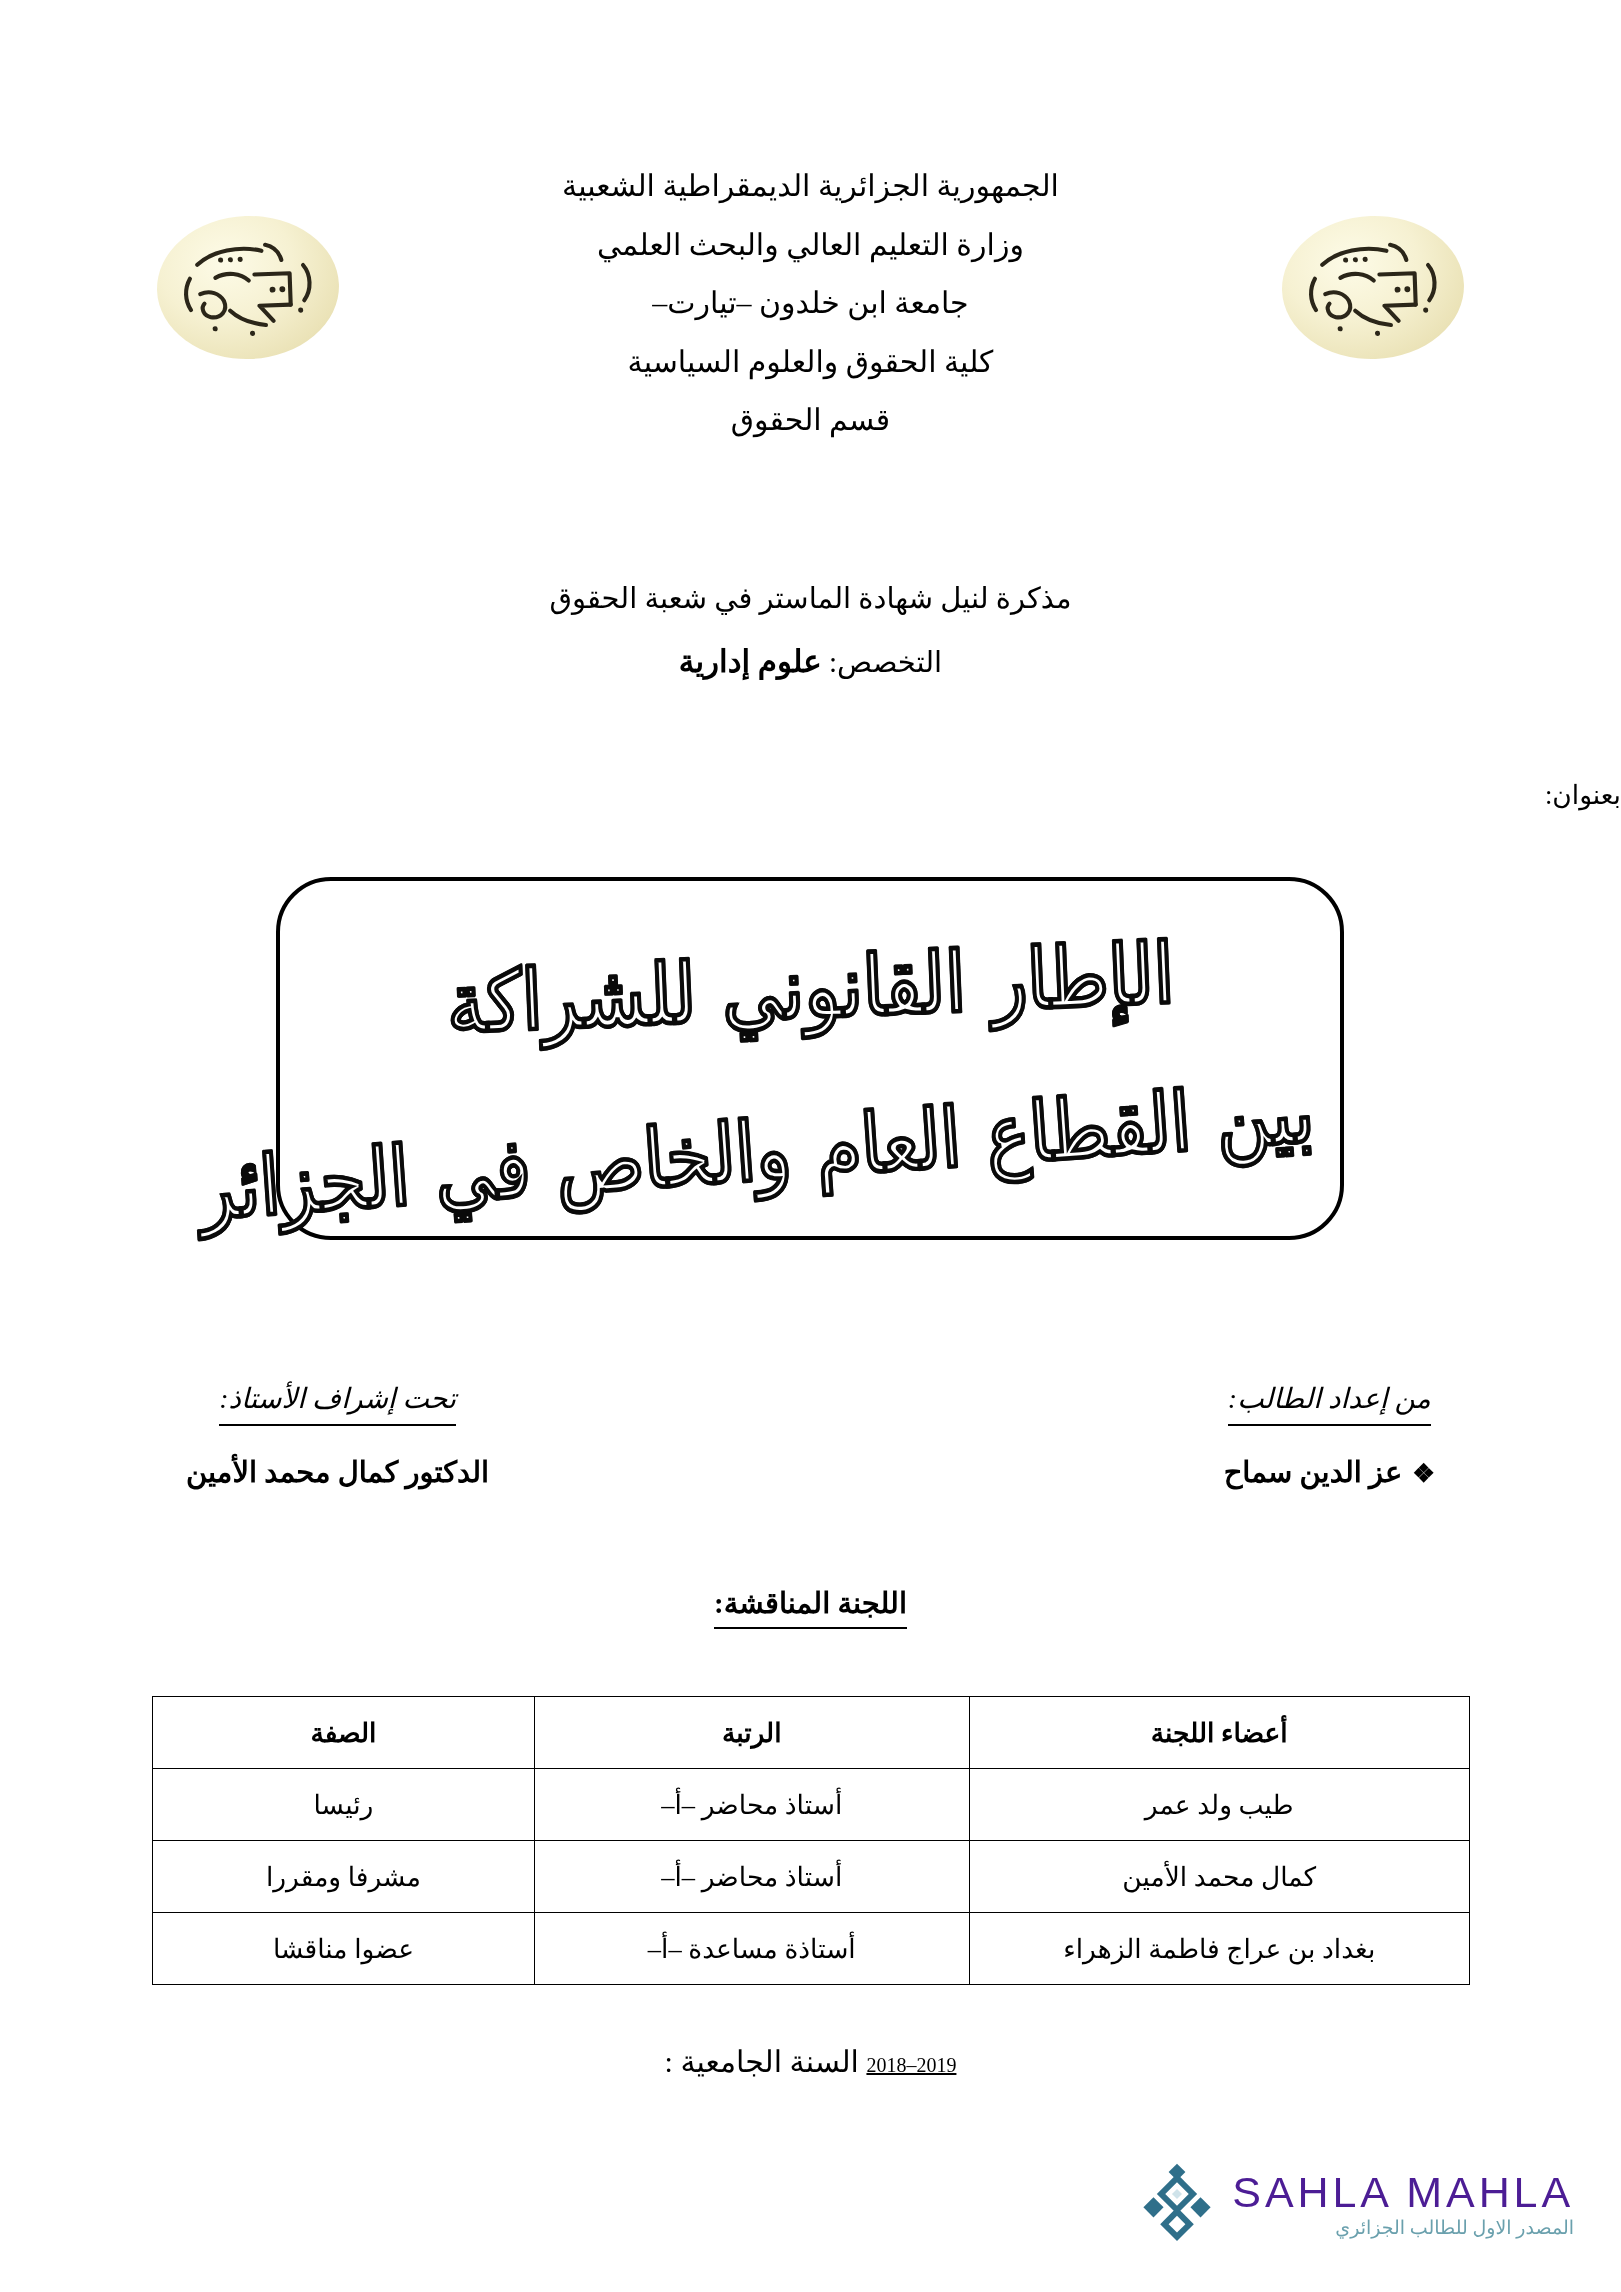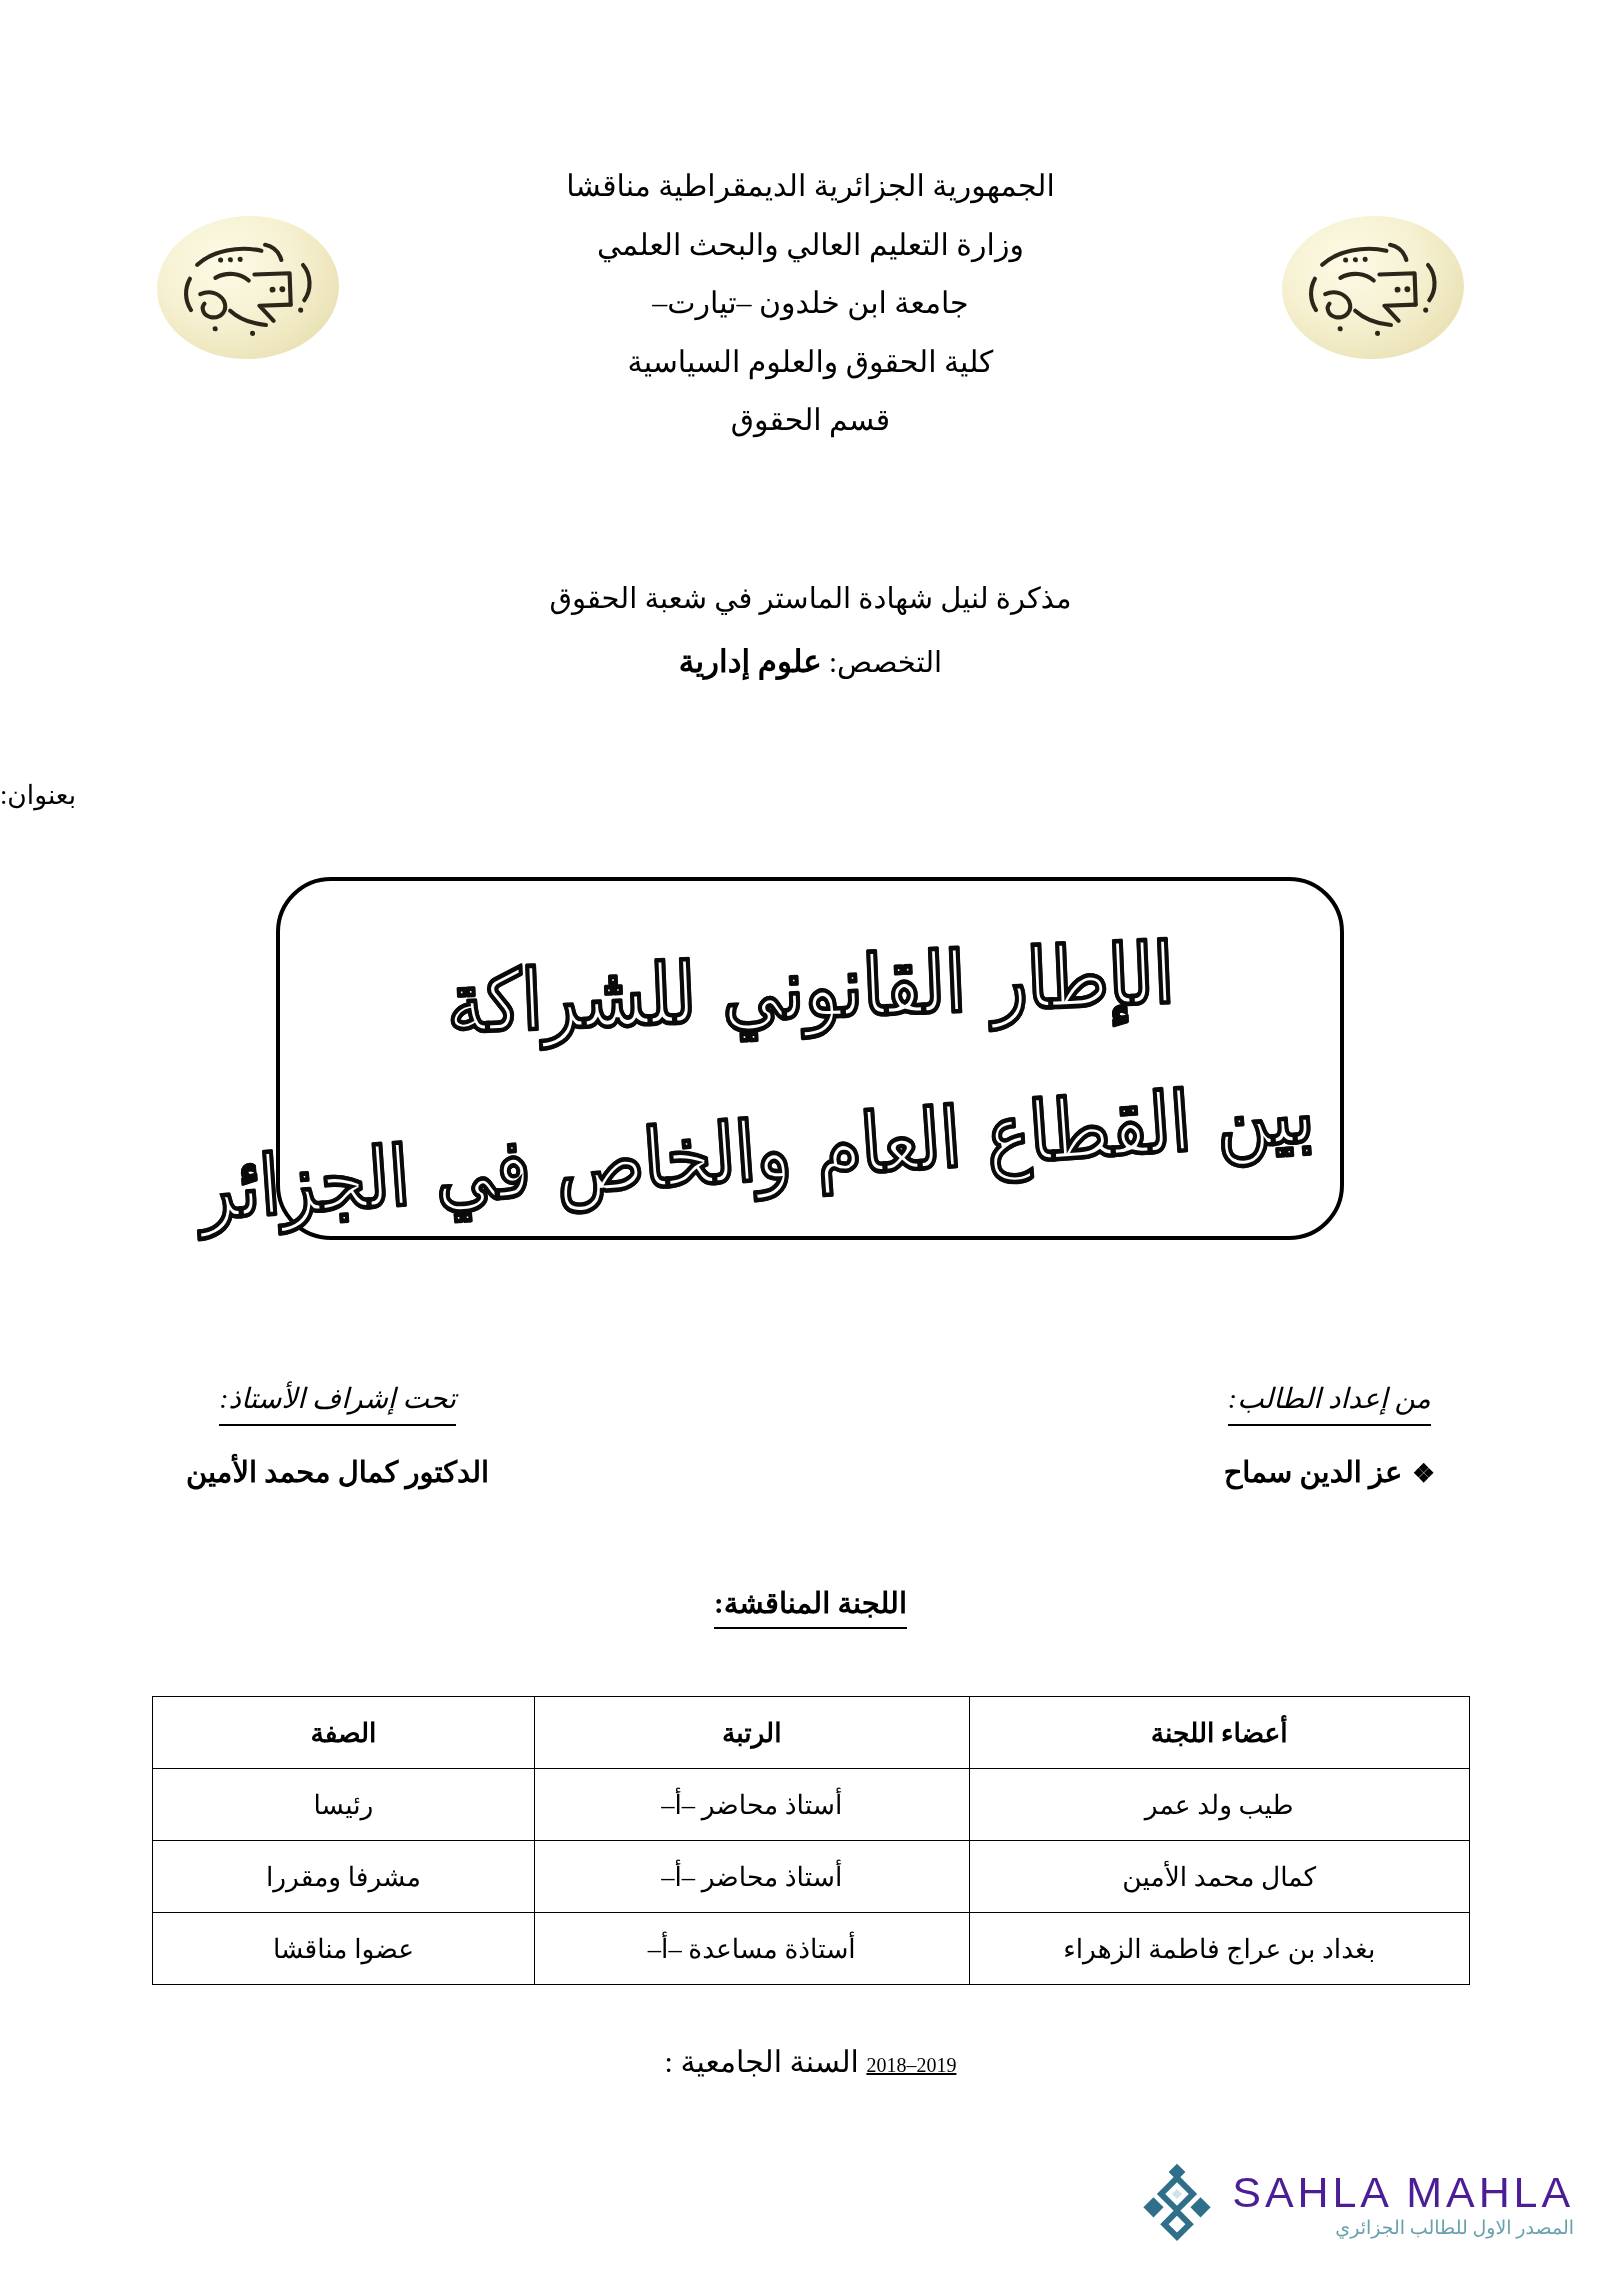--- a/index.html
+++ b/index.html
@@ -71,21 +71,21 @@
     font-weight: bold;
     font-size: 31px;
   }
 
   
   .byline {
     position: absolute;
     top: 779px;
     left: 0;
     right: 0;
-    text-align: left;
+    text-align: right;
     font-size: 26.5px;
   }
 
   
   .title-box {
     position: absolute;
     top: 877px;
     left: 276px;
     width: 1068px;
     height: 363px;
@@ -296,21 +296,21 @@
           <circle cx="118" cy="76" r="3"></circle>
           <circle cx="128" cy="76" r="3"></circle>
           <circle cx="58" cy="114" r="2.6"></circle>
           <circle cx="96" cy="120" r="2.6"></circle>
           <circle cx="146" cy="98" r="2.6"></circle>
         </g>
       </svg>
     </div>
 
     <div class="header-text">
-      <div>الجمهورية الجزائرية الديمقراطية مناقشا</div>
+      <div>الجمهورية الجزائرية الديمقراطية الشعبية</div>
       <div>وزارة التعليم العالي والبحث العلمي</div>
       <div>جامعة ابن خلدون –تيارت–</div>
       <div>كلية الحقوق والعلوم السياسية</div>
       <div>قسم الحقوق</div>
     </div>
   </div>
 
   <div class="degree-zone">
     <div>مذكرة لنيل شهادة الماستر في شعبة الحقوق</div>
     <div class="spec">

